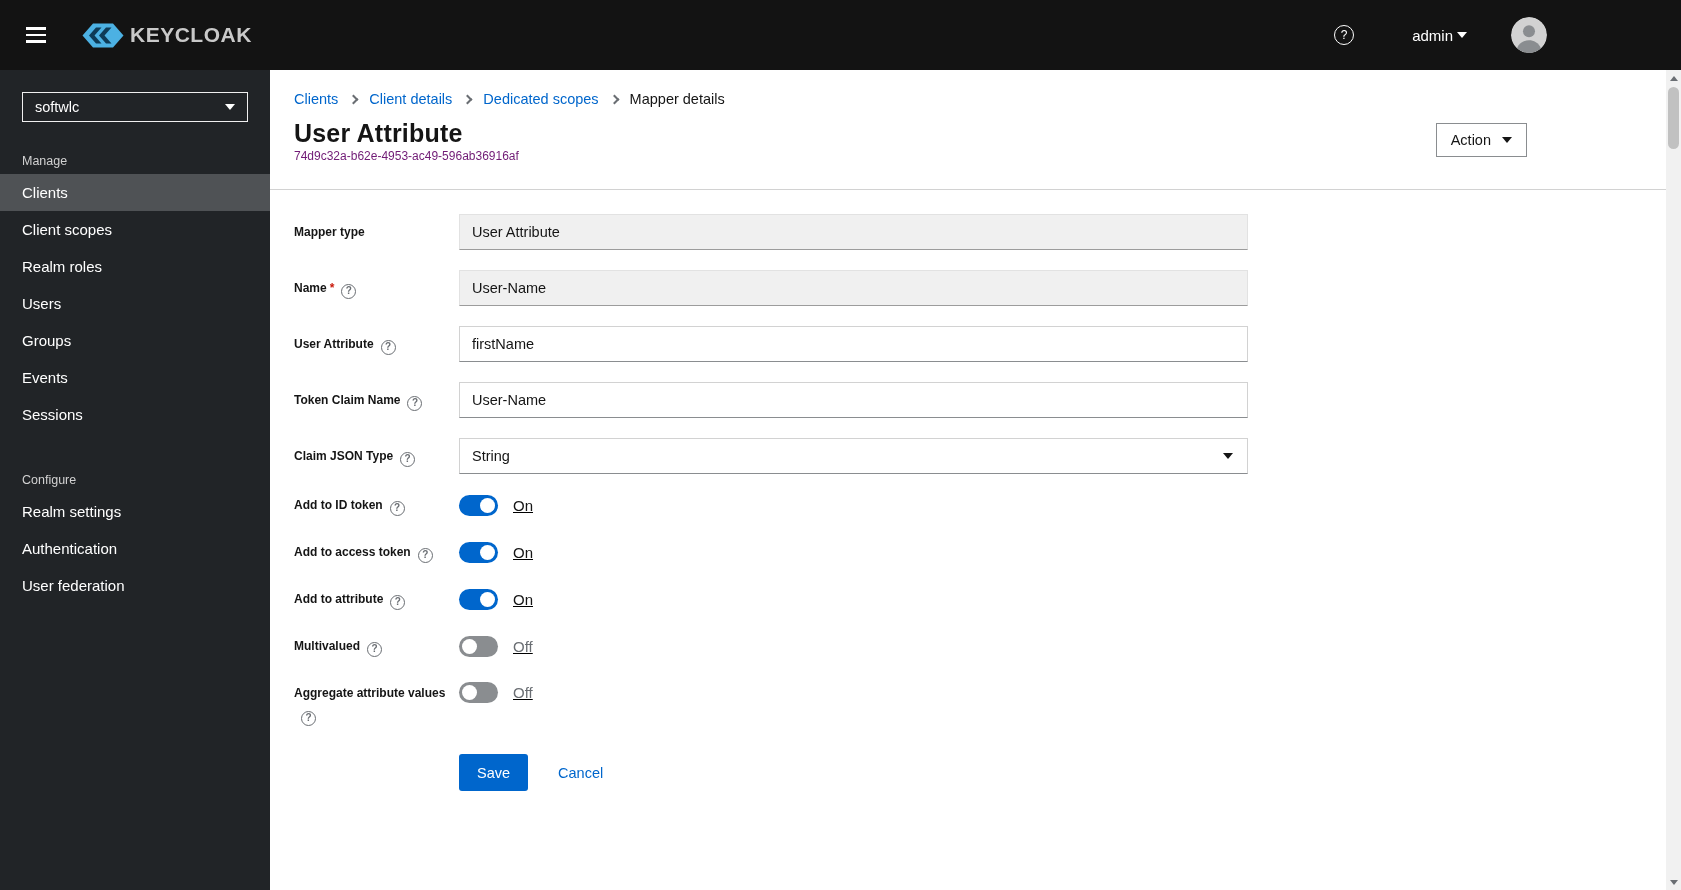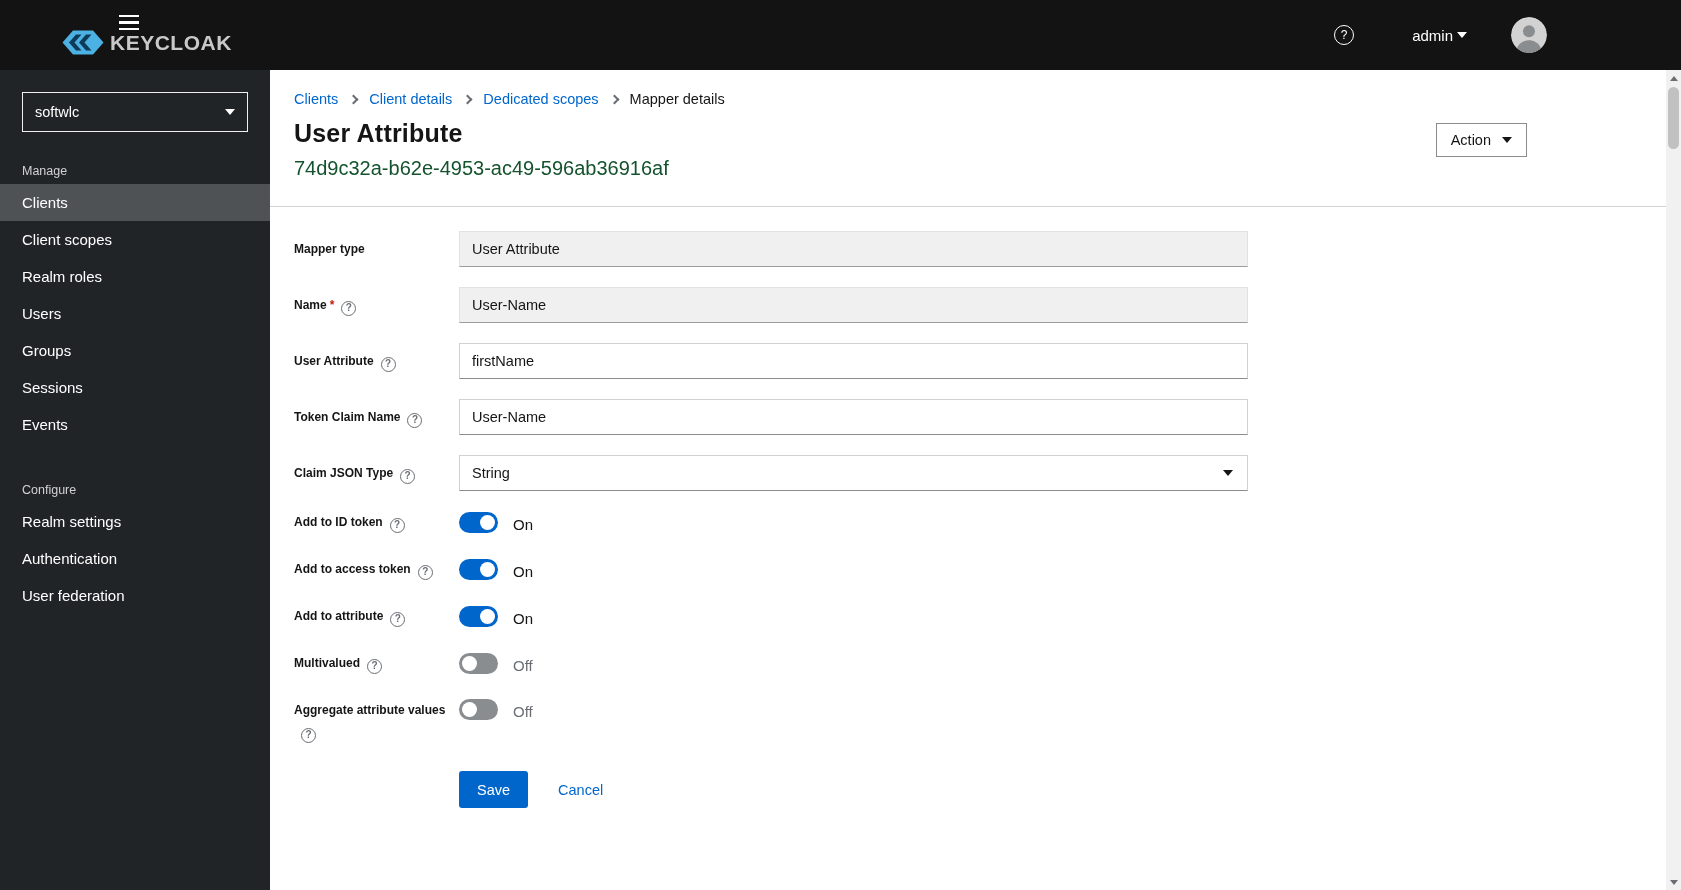--- a/index.html
+++ b/index.html
@@ -8,21 +8,21 @@
     font-family: "Liberation Sans", "DejaVu Sans", sans-serif;
     background: #ffffff; overflow: hidden; position: relative;
   }
 
   
   .header {
     position: absolute; top: 0; left: 0; width: 1681px; height: 70px;
     background: #131313; display: flex; align-items: center; justify-content: space-between;
     z-index: 20;
   }
-  .header-left { display: flex; align-items: center; padding-left: 26px; flex-direction: column; }
+  .header-left { display: flex; align-items: center; padding-left: 26px; }
   .hamburger { display: flex; flex-direction: column; gap: 4px; cursor: pointer; width: 20px; }
   .hamburger span { display: block; width: 20px; height: 2.5px; background: #ffffff; }
   .brand { display: flex; align-items: center; gap: 6px; margin-left: 36px; }
   .brand-text { font-size: 21px; font-weight: 700; color: #c9c9c9; letter-spacing: 0.5px; }
   .header-right { display: flex; align-items: center; padding-right: 134px; }
   .header-help {
     width: 20px; height: 20px; border: 1.5px solid #ffffff; border-radius: 50%;
     display: inline-flex; align-items: center; justify-content: center;
     margin-right: 58px; cursor: pointer;
   }
@@ -34,21 +34,21 @@
   
   .caret { width: 0; height: 0; border-left: 5px solid transparent; border-right: 5px solid transparent; border-top: 6px solid #151515; display: inline-block; }
   .caret-white { border-top-color: #ffffff; }
 
   
   .sidebar {
     position: absolute; top: 70px; left: 0; width: 270px; height: 820px;
     background: #212427;
   }
   .realm-selector {
-    margin: 22px; height: 40px; border: 1px solid #f0f0f0;
+    margin: 22px; height: 30px; border: 1px solid #f0f0f0;
     display: flex; align-items: center; justify-content: space-between;
     padding: 0 12px; color: #ffffff; font-size: 14.5px; cursor: pointer;
   }
   .section-title { margin: 32px 0 6px 22px; font-size: 12.5px; color: #d2d2d2; }
   .section-title.second { margin-top: 40px; }
   .nav-item {
     padding: 10px 22px; font-size: 15px; color: #ffffff; cursor: pointer; line-height: 17px;
   }
   .nav-item.active { background: #4f5255; }
 
@@ -56,21 +56,21 @@
   .main { position: absolute; left: 270px; top: 70px; width: 1411px; height: 820px; background: #ffffff; }
   .breadcrumb { padding: 21px 24px 0; font-size: 14.5px; display: flex; align-items: center; gap: 10px; }
   .breadcrumb a { color: #0066cc; text-decoration: none; cursor: pointer; }
   .breadcrumb .current { color: #151515; }
   .crumb-sep {
     width: 7px; height: 7px; border-top: 2px solid #6a6e73; border-right: 2px solid #6a6e73;
     transform: rotate(45deg); display: inline-block; margin: 0 2px;
   }
   .page-header { display: flex; justify-content: space-between; align-items: flex-start; padding: 12px 24px 0; }
   .page-title { font-size: 25px; font-weight: 700; color: #151515; letter-spacing: 0.2px; }
-  .page-id { margin-top: 9px; font-size: 20px; color: #14532d; }
+  .page-id { margin-top: 1px; font-size: 12px; color: #701a75; }
   .action-btn {
     margin-right: 130px; margin-top: 4px; height: 34px; padding: 0 14px;
     border: 1px solid #8a8d90; background: #ffffff; display: flex; align-items: center; gap: 11px;
     font-size: 14.5px; color: #151515; cursor: pointer; font-family: inherit;
   }
   .divider { margin-top: 26px; height: 1px; background: #d2d2d2; }
 
   
   .form { padding: 24px; }
   .form-row { display: flex; align-items: center; margin-bottom: 20px; }
@@ -96,21 +96,21 @@
 
   .select-box {
     width: 100%; height: 36px; padding: 0 14px 0 12px; background: #ffffff;
     border: 1px solid #d2d2d2; border-bottom-color: #8a8d90;
     display: flex; align-items: center; justify-content: space-between;
     font-size: 14.5px; color: #151515; cursor: pointer;
   }
 
   .toggle-row { margin-bottom: 25px; }
   .toggle-row.align-top { align-items: flex-start; }
-  .toggle-col { display: flex; align-items: flex-end; gap: 15px; }
+  .toggle-col { display: flex; align-items: center; gap: 15px; text-decoration: underline; }
   .switch { width: 39px; height: 21px; border-radius: 11px; position: relative; cursor: pointer; flex-shrink: 0; }
   .switch.on { background: #0066cc; }
   .switch.off { background: #8a8d90; }
   .knob { position: absolute; top: 3px; width: 15px; height: 15px; border-radius: 50%; background: #ffffff; }
   .switch.on .knob { right: 3px; }
   .switch.off .knob { left: 3px; }
   .toggle-state { font-size: 15px; color: #151515; }
   .toggle-state.state-off { color: #6a6e73; }
 
   .actions { display: flex; align-items: center; gap: 30px; margin-top: 28px; padding-left: 165px; }
@@ -168,22 +168,22 @@
     <span>softwlc</span>
     <span class="caret caret-white"></span>
   </div>
 
   <div class="section-title">Manage</div>
   <div class="nav-item active">Clients</div>
   <div class="nav-item">Client scopes</div>
   <div class="nav-item">Realm roles</div>
   <div class="nav-item">Users</div>
   <div class="nav-item">Groups</div>
+  <div class="nav-item">Events</div>
   <div class="nav-item">Sessions</div>
-  <div class="nav-item">Events</div>
 
   <div class="section-title second">Configure</div>
   <div class="nav-item">Realm settings</div>
   <div class="nav-item">Authentication</div>
   <div class="nav-item">User federation</div>
 </nav>
 
 <div class="main">
 
   <div class="breadcrumb">

